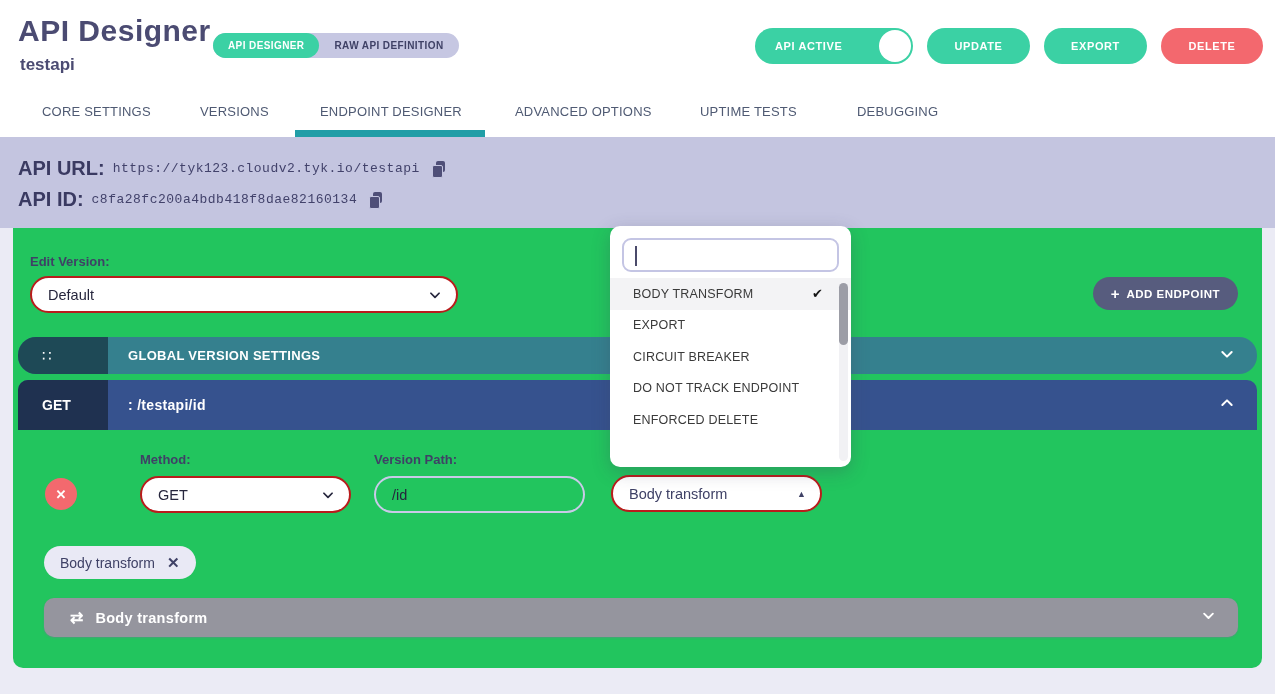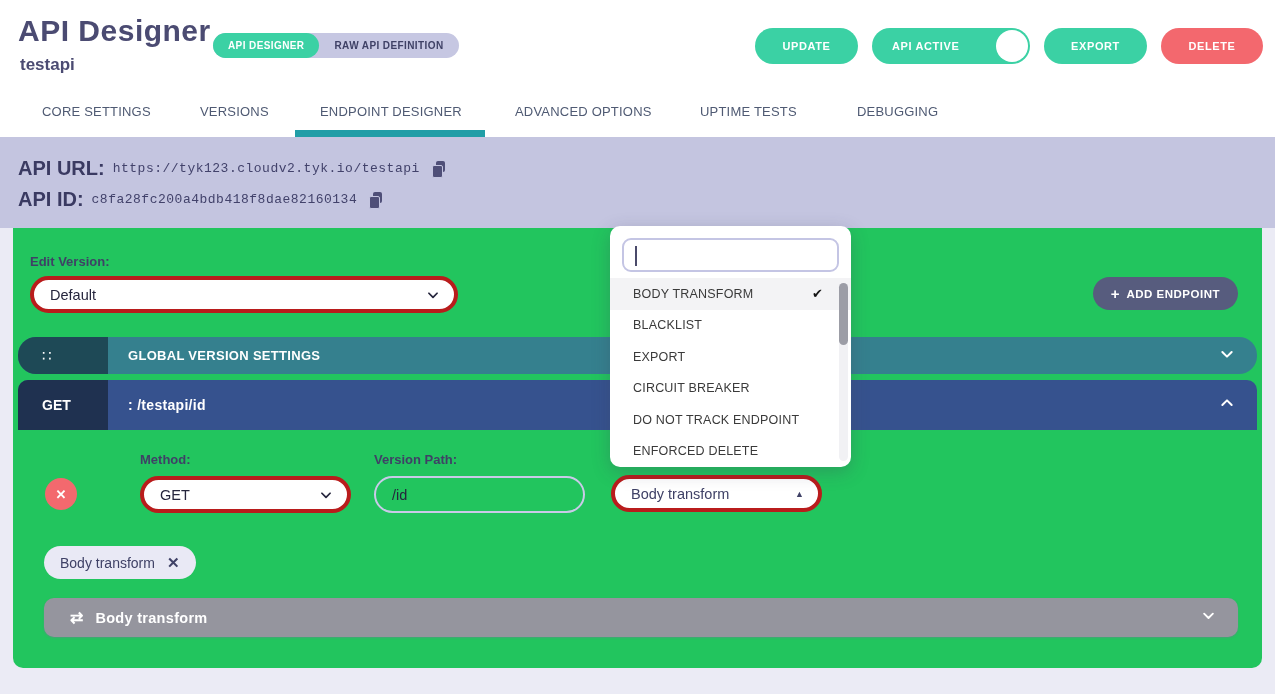--- a/index.html
+++ b/index.html
@@ -48,21 +48,21 @@
   .copy-icon{width:14px;height:16px;position:relative;cursor:pointer;margin-left:4px;}
   .copy-icon .back,.copy-icon .front{position:absolute;background:#4F4F78;border-radius:2px;}
   .copy-icon .back{left:4px;top:0;width:9px;height:11px;}
   .copy-icon .front{left:0;top:4px;width:9px;height:11px;border:1.5px solid #C4C5E0;}
 
   
   .page-bg{top:228px;left:0;right:0;bottom:0;background:#EBEBF5;}
   .card{left:13px;right:13px;top:228px;height:440px;background:#22c55e;border-radius:0 0 10px 10px;}
 
   .edit-version-label{left:17px;top:26px;font-size:13px;font-weight:700;color:#3F4166;}
-  .select{height:37px;border:4px solid #b91c1c;border-radius:19px;background:#fff;
+  .select{height:37px;border:2px solid #b91c1c;border-radius:19px;background:#fff;
     display:flex;align-items:center;padding:0 14px 0 16px;box-sizing:border-box;cursor:pointer;}
   .select .sel-text{font-size:14.5px;color:#26263d;flex:1;}
   .version-select{left:17px;top:48px;width:428px;}
   .chev{width:14px;height:14px;flex:none;}
   .chev svg{display:block;}
 
   .add-endpoint{right:24px;top:49px;height:33px;border-radius:17px;background:#575C7E;
     display:flex;align-items:center;gap:7px;padding:0 18px;cursor:pointer;}
   .add-endpoint .plus{color:#fff;font-size:15px;font-weight:700;line-height:1;}
   .add-endpoint .lbl{color:#fff;font-size:11.5px;font-weight:700;letter-spacing:.5px;}
@@ -129,25 +129,25 @@
 
 <div class="abs logo-title">API Designer</div>
 <div class="abs logo-sub">testapi</div>
 
 <div class="abs view-toggle">
   <div class="pill active">API DESIGNER</div>
   <div class="pill">RAW API DEFINITION</div>
 </div>
 
 <div class="abs hdr-actions">
-  <div class="btn teal btn-update">UPDATE</div>
   <div class="btn teal btn-toggle">
     <span>API ACTIVE</span>
     <span class="knob"></span>
   </div>
+  <div class="btn teal btn-update">UPDATE</div>
   <div class="btn teal btn-export">EXPORT</div>
   <div class="btn red btn-delete">DELETE</div>
 </div>
 
 <div class="abs nav">
   <span class="tab">CORE SETTINGS</span>
   <span class="tab">VERSIONS</span>
   <span class="tab">ENDPOINT DESIGNER</span>
   <span class="tab">ADVANCED OPTIONS</span>
   <span class="tab">UPTIME TESTS</span>
@@ -268,24 +268,20 @@
   <div class="dd-search">
     <input type="text" value="" style="">
     <span class="dd-caret"></span>
   </div>
   <div class="dd-list">
     <div class="dd-row selected">
       <span>BODY TRANSFORM</span>
         <span class="check">✔</span>
     </div>
     <div class="dd-row">
-      <span>BLACKLIST</span>
-        <span class="check"></span>
-    </div>
-    <div class="dd-row">
       <span>EXPORT</span>
         <span class="check"></span>
     </div>
     <div class="dd-row">
       <span>CIRCUIT BREAKER</span>
         <span class="check"></span>
     </div>
     <div class="dd-row">
       <span>DO NOT TRACK ENDPOINT</span>
         <span class="check"></span>

